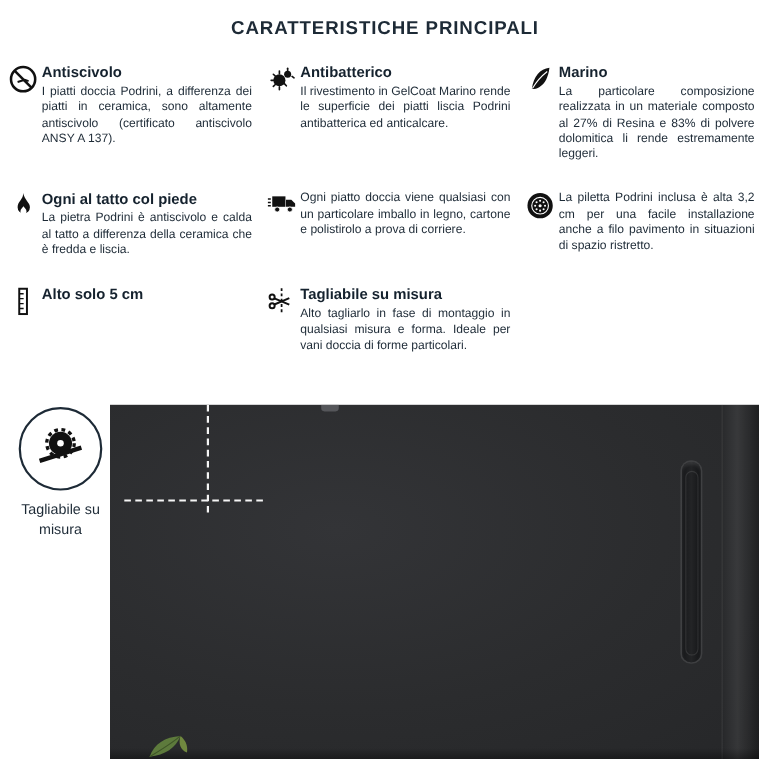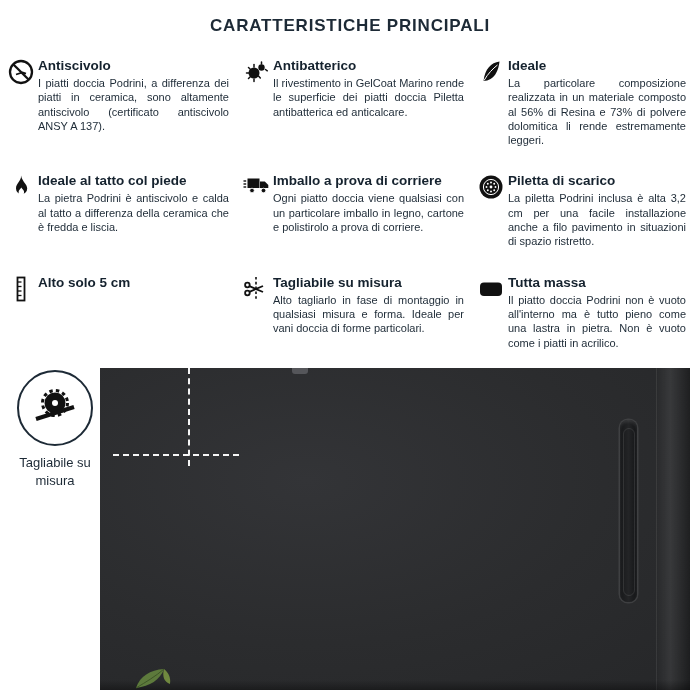--- a/index.html
+++ b/index.html
@@ -173,66 +173,65 @@
           <line x1="5.5" y1="8.5" x2="7.3" y2="10.2"></line>
           <line x1="5.5" y1="19.5" x2="7.3" y2="17.8"></line>
           <line x1="18.5" y1="3" x2="18.5" y2="5"></line>
           <line x1="22.5" y1="10.5" x2="24.3" y2="11.8"></line>
           <line x1="15.5" y1="17" x2="17.3" y2="19"></line>
         </g>
       </svg>
     </span>
     <div class="body">
       <h3>Antibatterico</h3>
-      <p>Il rivestimento in GelCoat Marino rende le superficie dei piatti doccia Piletta antibatterica ed anticalcare.</p>
+      <p>Il rivestimento in GelCoat Marino rende le superficie dei piatti liscia Podrini antibatterica ed anticalcare.</p>
     </div>
   </div>
 
   <div class="feature">
     <span class="icon">
       <svg viewBox="0 0 26 26" width="26" height="26">
         <path d="M21.5 2.5 C13 3.5 7 10 5.5 22 C8 22 10.5 21.3 12.5 20 C17.5 17 20.5 11 21.5 2.5 Z" fill="#111"></path>
         <path d="M6 21.5 C10 14.5 15 9.5 19.5 6" stroke="#fff" stroke-width="1" fill="none"></path>
       </svg>
     </span>
     <div class="body">
-      <h3>Ideale</h3>
-      <p>La particolare composizione realizzata in un materiale composto al 56% di Resina e 73% di polvere dolomitica li rende estremamente leggeri.</p>
+      <h3>Marino</h3>
+      <p>La particolare composizione realizzata in un materiale composto al 27% di Resina e 83% di polvere dolomitica li rende estremamente leggeri.</p>
     </div>
   </div>
 
   <div class="feature">
     <span class="icon">
       <svg viewBox="0 0 26 26" width="26" height="26">
         <path d="M13 1.5 C13.6 7 8 9 8 14.5 A5.6 5.6 0 0 0 19.2 14.5 C19.2 10 14.6 8.5 13 1.5 Z" fill="#111"></path>
         <path d="M13.3 21 A2.8 2.8 0 0 0 16.1 18.2 C16.1 16 14.4 15.2 13.3 13.5 C12.2 15.2 10.6 16 10.6 18.2 A2.8 2.8 0 0 0 13.3 21 Z" fill="#fff"></path>
       </svg>
     </span>
     <div class="body">
-      <h3>Ideale al tatto col piede</h3>
+      <h3>Ogni al tatto col piede</h3>
       <p>La pietra Podrini è antiscivolo e calda al tatto a differenza della ceramica che è fredda e liscia.</p>
     </div>
   </div>
 
   <div class="feature">
     <span class="icon">
       <svg viewBox="0 0 28 22" width="28" height="22">
         <rect x="4.5" y="4.5" width="12" height="9.5" fill="#111"></rect>
         <path d="M17 7.5 h4.8 l3.5 3.5 v3 H17 Z" fill="#111"></path>
         <circle cx="9" cy="16.5" r="2.3" fill="#111" stroke="#fff" stroke-width="0.8"></circle>
         <circle cx="20.5" cy="16.5" r="2.3" fill="#111" stroke="#fff" stroke-width="0.8"></circle>
         <g stroke="#111" stroke-width="1.4">
           <line x1="0.5" y1="7" x2="3.2" y2="7"></line>
           <line x1="0.5" y1="10" x2="3.2" y2="10"></line>
           <line x1="0.5" y1="13" x2="3.2" y2="13"></line>
         </g>
       </svg>
     </span>
     <div class="body">
-      <h3>Imballo a prova di corriere</h3>
       <p>Ogni piatto doccia viene qualsiasi con un particolare imballo in legno, cartone e polistirolo a prova di corriere.</p>
     </div>
   </div>
 
   <div class="feature">
     <span class="icon">
       <svg viewBox="0 0 26 26" width="26" height="26">
         <circle cx="13" cy="13" r="11.5" fill="#111"></circle>
         <circle cx="13" cy="13" r="7.6" fill="none" stroke="#fff" stroke-width="1"></circle>
         <circle cx="13" cy="13" r="1.4" fill="#fff"></circle>
@@ -242,21 +241,20 @@
           <circle cx="13" cy="17.5" r="0.95"></circle>
             <circle cx="9.8" cy="16.2" r="0.95"></circle>
           <circle cx="8.5" cy="13" r="0.95"></circle>
             <circle cx="9.8" cy="9.8" r="0.95"></circle>
           <circle cx="13" cy="8.5" r="0.95"></circle>
             <circle cx="16.2" cy="9.8" r="0.95"></circle>
         </g>
       </svg>
     </span>
     <div class="body">
-      <h3>Piletta di scarico</h3>
       <p>La piletta Podrini inclusa è alta 3,2 cm per una facile installazione anche a filo pavimento in situazioni di spazio ristretto.</p>
     </div>
   </div>
 
   <div class="feature">
     <span class="icon">
       <svg viewBox="0 0 26 26" width="26" height="26">
         <rect x="9.5" y="1.5" width="7" height="23" fill="none" stroke="#111" stroke-width="1.8"></rect>
         <g stroke="#111" stroke-width="1.3">
           <line x1="9.5" y1="6" x2="13.5" y2="6"></line>
@@ -282,31 +280,20 @@
           <line x1="6.4" y1="15.8" x2="20" y2="10"></line>
         </g>
       </svg>
     </span>
     <div class="body">
       <h3>Tagliabile su misura</h3>
       <p>Alto tagliarlo in fase di montaggio in qualsiasi misura e forma. Ideale per vani doccia di forme particolari.</p>
     </div>
   </div>
 
-  <div class="feature">
-    <span class="icon">
-      <svg viewBox="0 0 26 26" width="26" height="26">
-        <rect x="2" y="6.5" width="22" height="13.5" rx="4" fill="#111"></rect>
-      </svg>
-    </span>
-    <div class="body">
-      <h3>Tutta massa</h3>
-      <p>Il piatto doccia Podrini non è vuoto all'interno ma è tutto pieno come una lastra in pietra. Non è vuoto come i piatti in acrilico.</p>
-    </div>
-  </div>
 
 </div>
 
 <div class="bottom">
 
   <div class="cut-badge">
     <span>
       <svg viewBox="0 0 46 46" width="46" height="46">
         <circle cx="23" cy="20" r="10.5" fill="#111"></circle>
         <circle cx="23" cy="20" r="12.5" fill="none" stroke="#111" stroke-width="3" stroke-dasharray="3.4 3.2"></circle>

